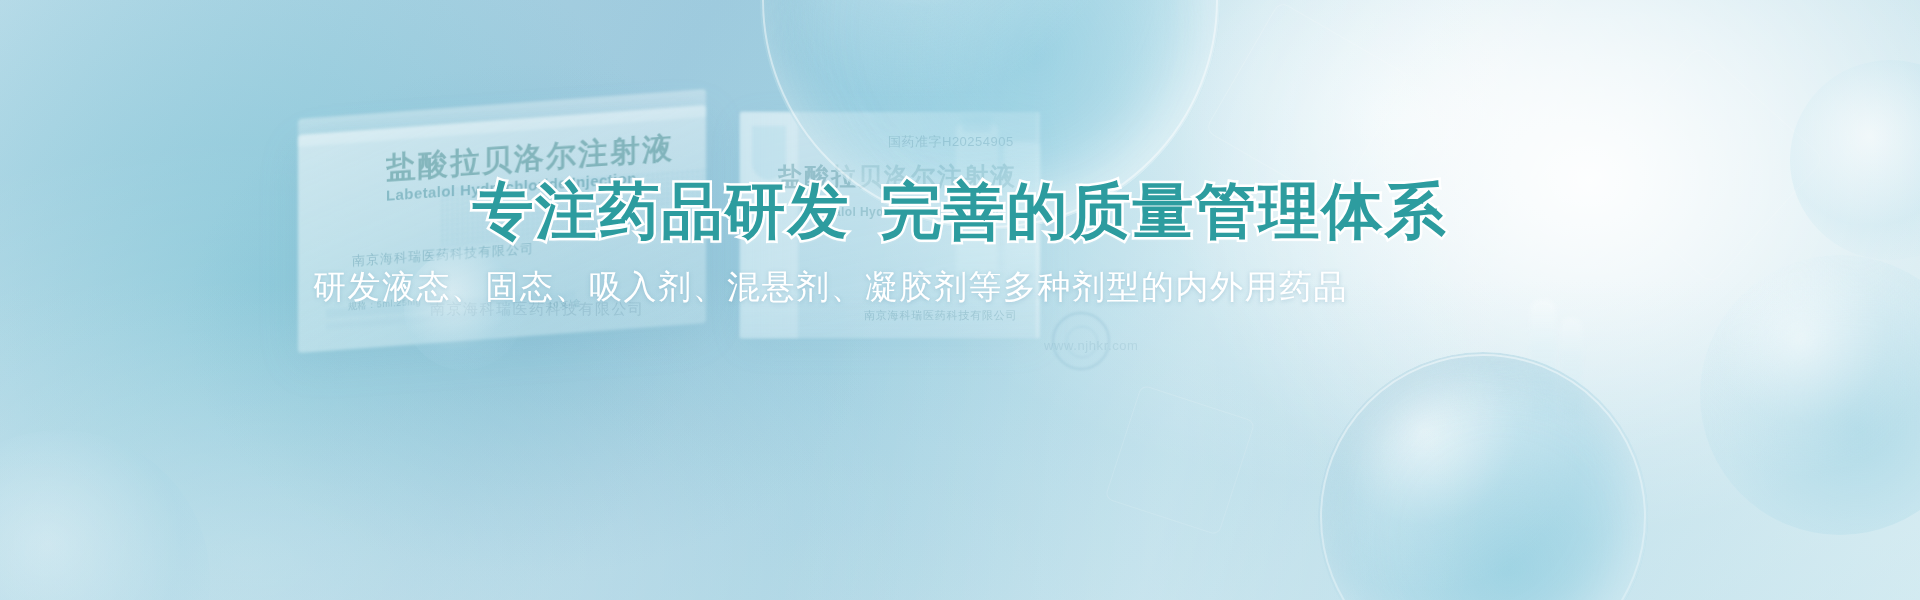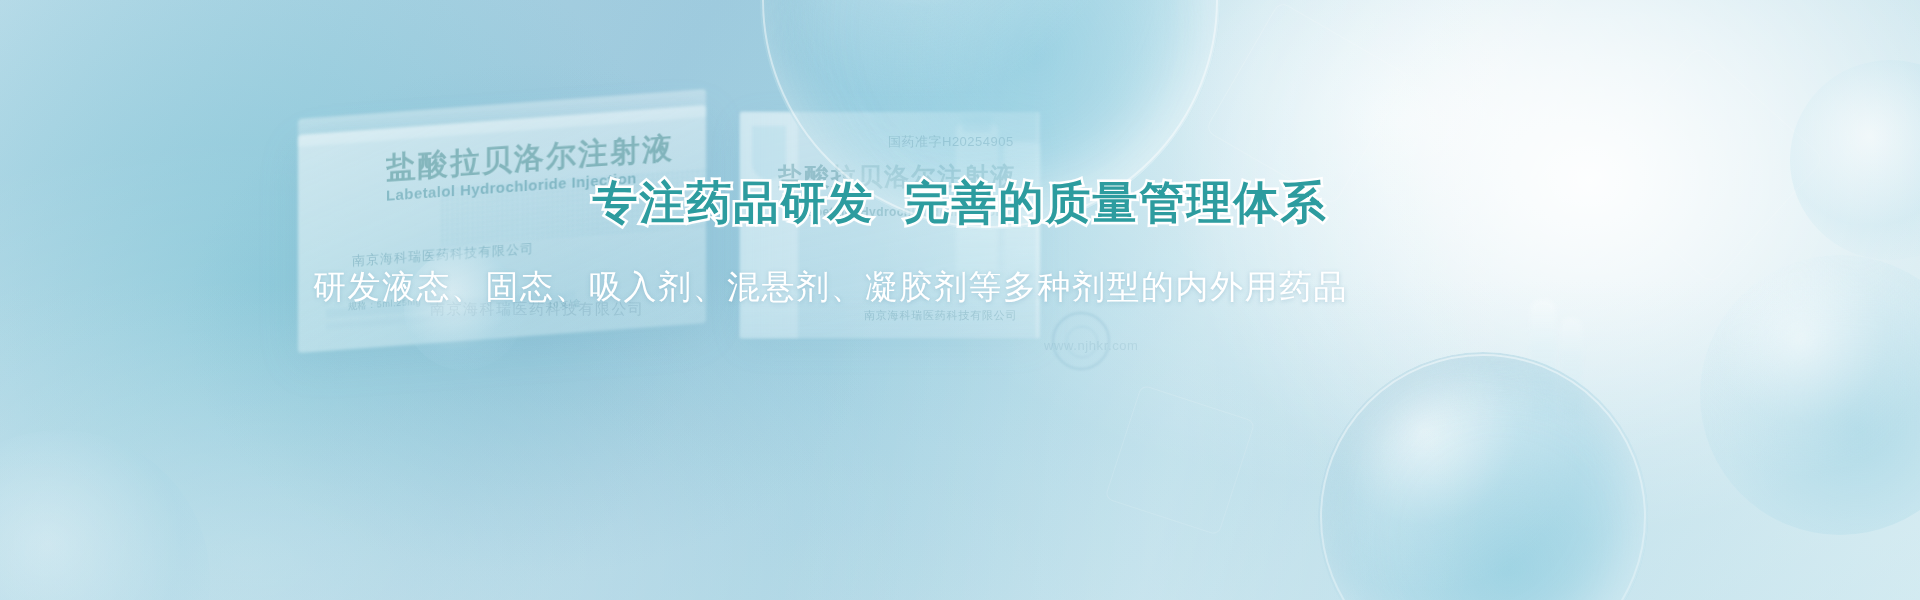--- a/index.html
+++ b/index.html
@@ -287,21 +287,21 @@
 
   
   .textblock {
     position:absolute;
     left:0; top:0; width:1920px;
     text-align:center;
   }
   .headline {
     position:absolute;
     left:0; top:178px; width:1920px;
-    font-size:45px;
+    font-size:61px;
     font-weight:700;
     letter-spacing:2px;
     line-height:1.1;
     color:#2d9c9f;
     -webkit-text-stroke:5px #ffffff;
     paint-order: stroke fill;
     text-shadow:
       0 2px 3px rgba(255,255,255,0.55);
     white-space:nowrap;
   }

